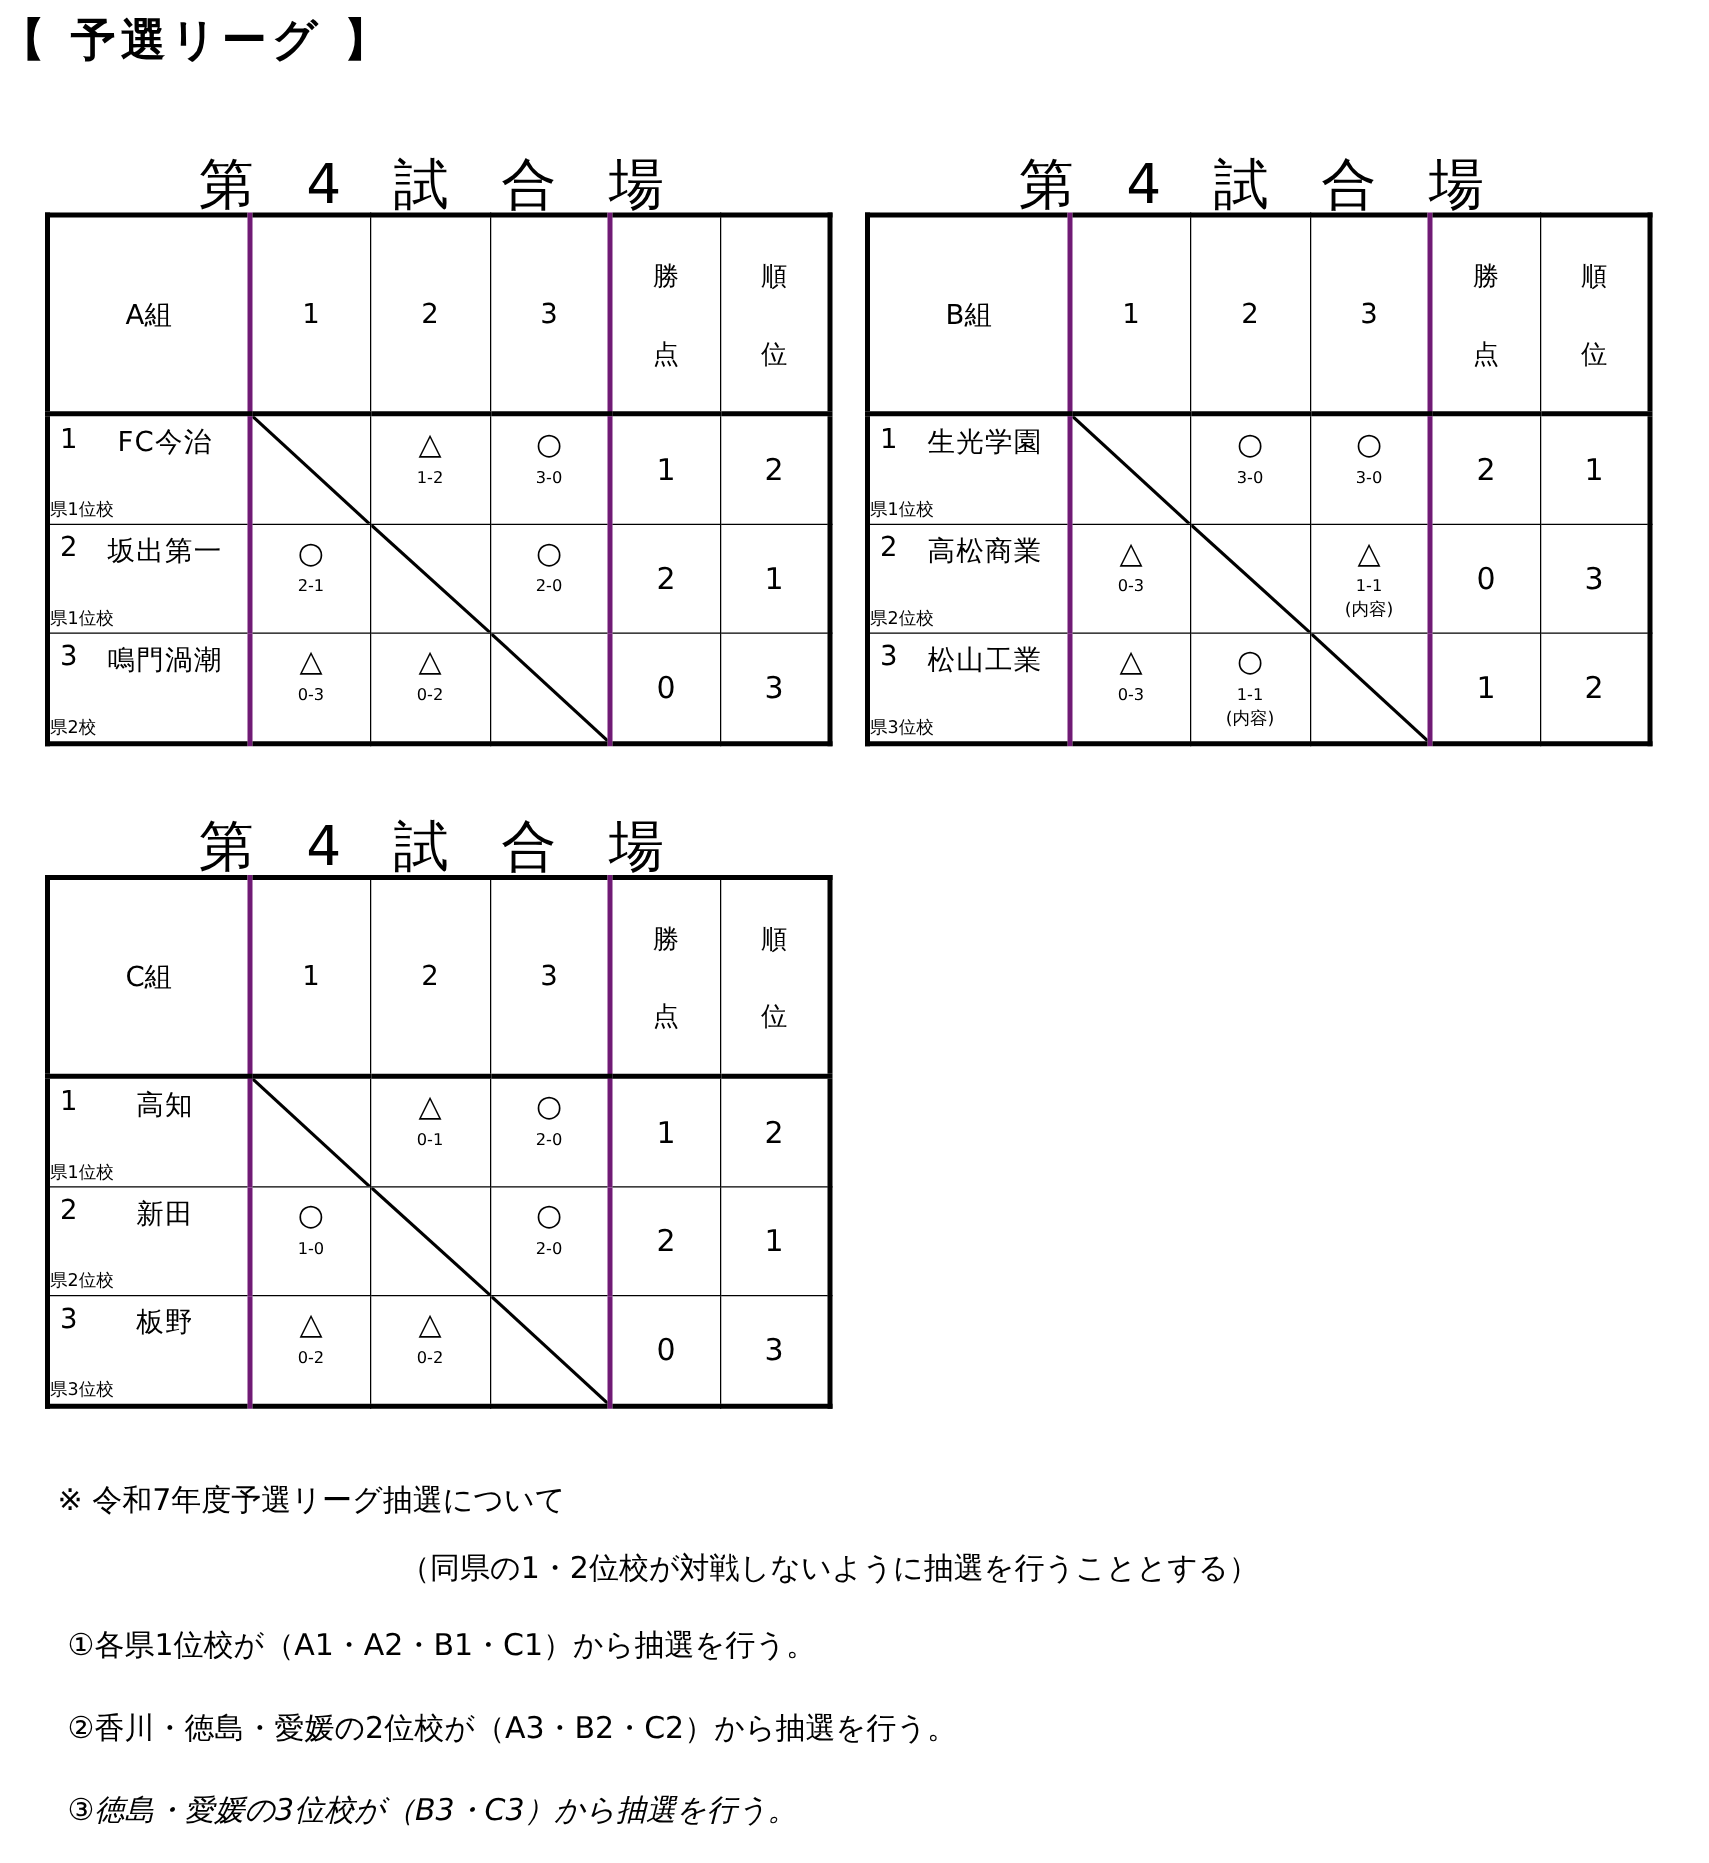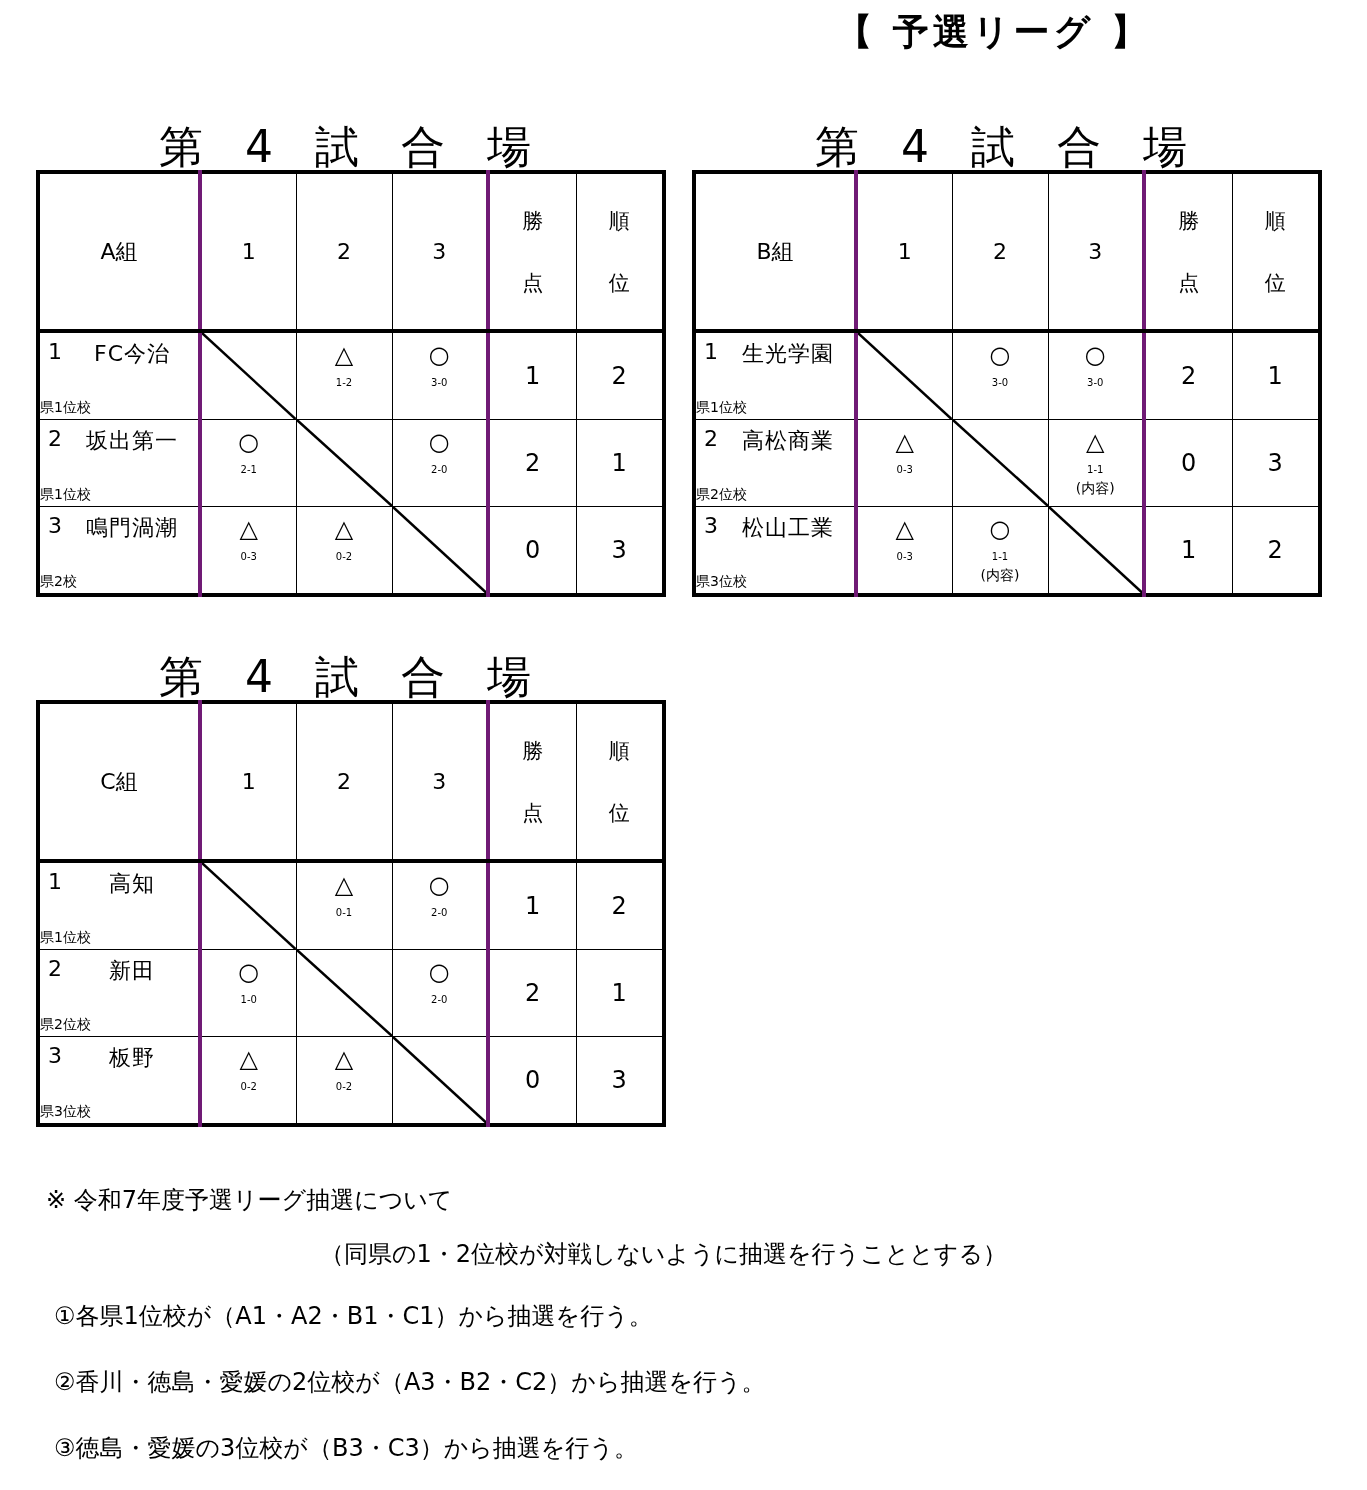--- a/index.html
+++ b/index.html
@@ -1,30 +1,30 @@
 <!DOCTYPE html>
 <html><head>
 <meta charset="utf-8">
 <style>
   html, body { margin:0; padding:0; background:#ffffff; }
   body { width:1367px; height:1490px; position:relative; font-family:"DejaVu Sans","Liberation Sans",sans-serif; color:#000; overflow:hidden; }
-  .page-title { position:absolute; left:0; width:1151px; top:8px; text-align:right; font-size:36px; font-weight:bold; letter-spacing:4px; }
+  .page-title { position:absolute; left:0; width:1151px; top:8px; text-align:left; font-size:36px; font-weight:bold; letter-spacing:4px; }
   .venue { position:absolute; width:632px; text-align:center; font-size:44px; letter-spacing:14px; }
   table.league { position:absolute; border-collapse:collapse; table-layout:fixed; border:4px solid #000; }
   table.league td { border:1px solid #000; padding:0; position:relative; text-align:center; vertical-align:middle; }
   table.league tr.head td { height:155px; border-bottom:4px solid #000; font-size:22px; }
   table.league tr.row td { height:86px; }
   table.league td.thick-r { border-right:4px solid #701a75; }
   .vlabel { display:flex; flex-direction:column; justify-content:space-between; height:84px; align-items:center; margin:0 auto; font-size:21px; }
   .team-cell { text-align:left !important; }
   .team-no { position:absolute; left:8px; top:6px; font-size:22px; }
   .team-name { position:absolute; left:0; right:0; top:6px; text-align:center; font-size:22px; letter-spacing:1px; padding-left:26px; }
   .team-seed { position:absolute; left:0; right:0; bottom:2px; text-align:left; font-size:14px; }
   .mark { position:absolute; left:0; right:0; top:10px; font-size:24px; line-height:24px; }
-  .score { position:absolute; left:0; right:0; top:42px; font-size:10px; line-height:16px; }
+  .score { position:absolute; left:0; right:0; top:42px; font-size:13px; line-height:16px; }
   .note { position:absolute; left:0; right:0; top:60px; font-size:14px; line-height:16px; }
   .big { font-size:24px; }
   .diag { position:absolute; left:0; top:0; width:100%; height:100%; }
   .notes { position:absolute; font-size:24px; }
 </style>
 </head>
 <body>
 
 <div class="page-title">【 予選リーグ 】</div>
 
@@ -337,13 +337,13 @@
       <td class="big">3</td>
     </tr>
       </tbody>
     </table>
   </div>
 
 <div class="notes" style="left:46px; top:1184px;">※ 令和7年度予選リーグ抽選について</div>
 <div class="notes" style="left:320px; top:1238px;">（同県の1・2位校が対戦しないように抽選を行うこととする）</div>
 <div class="notes" style="left:54px; top:1300px;text-align:right;">①各県1位校が（A1・A2・B1・C1）から抽選を行う。</div>
 <div class="notes" style="left:54px; top:1366px;">②香川・徳島・愛媛の2位校が（A3・B2・C2）から抽選を行う。</div>
-<div class="notes" style="left:54px; top:1432px;">③徳島・愛媛の3位校が（B3・C3）から抽選を行う。</div>
+<div class="notes" style="left:54px; top:1432px;font-style:italic;">③徳島・愛媛の3位校が（B3・C3）から抽選を行う。</div>
 
 </body></html>

